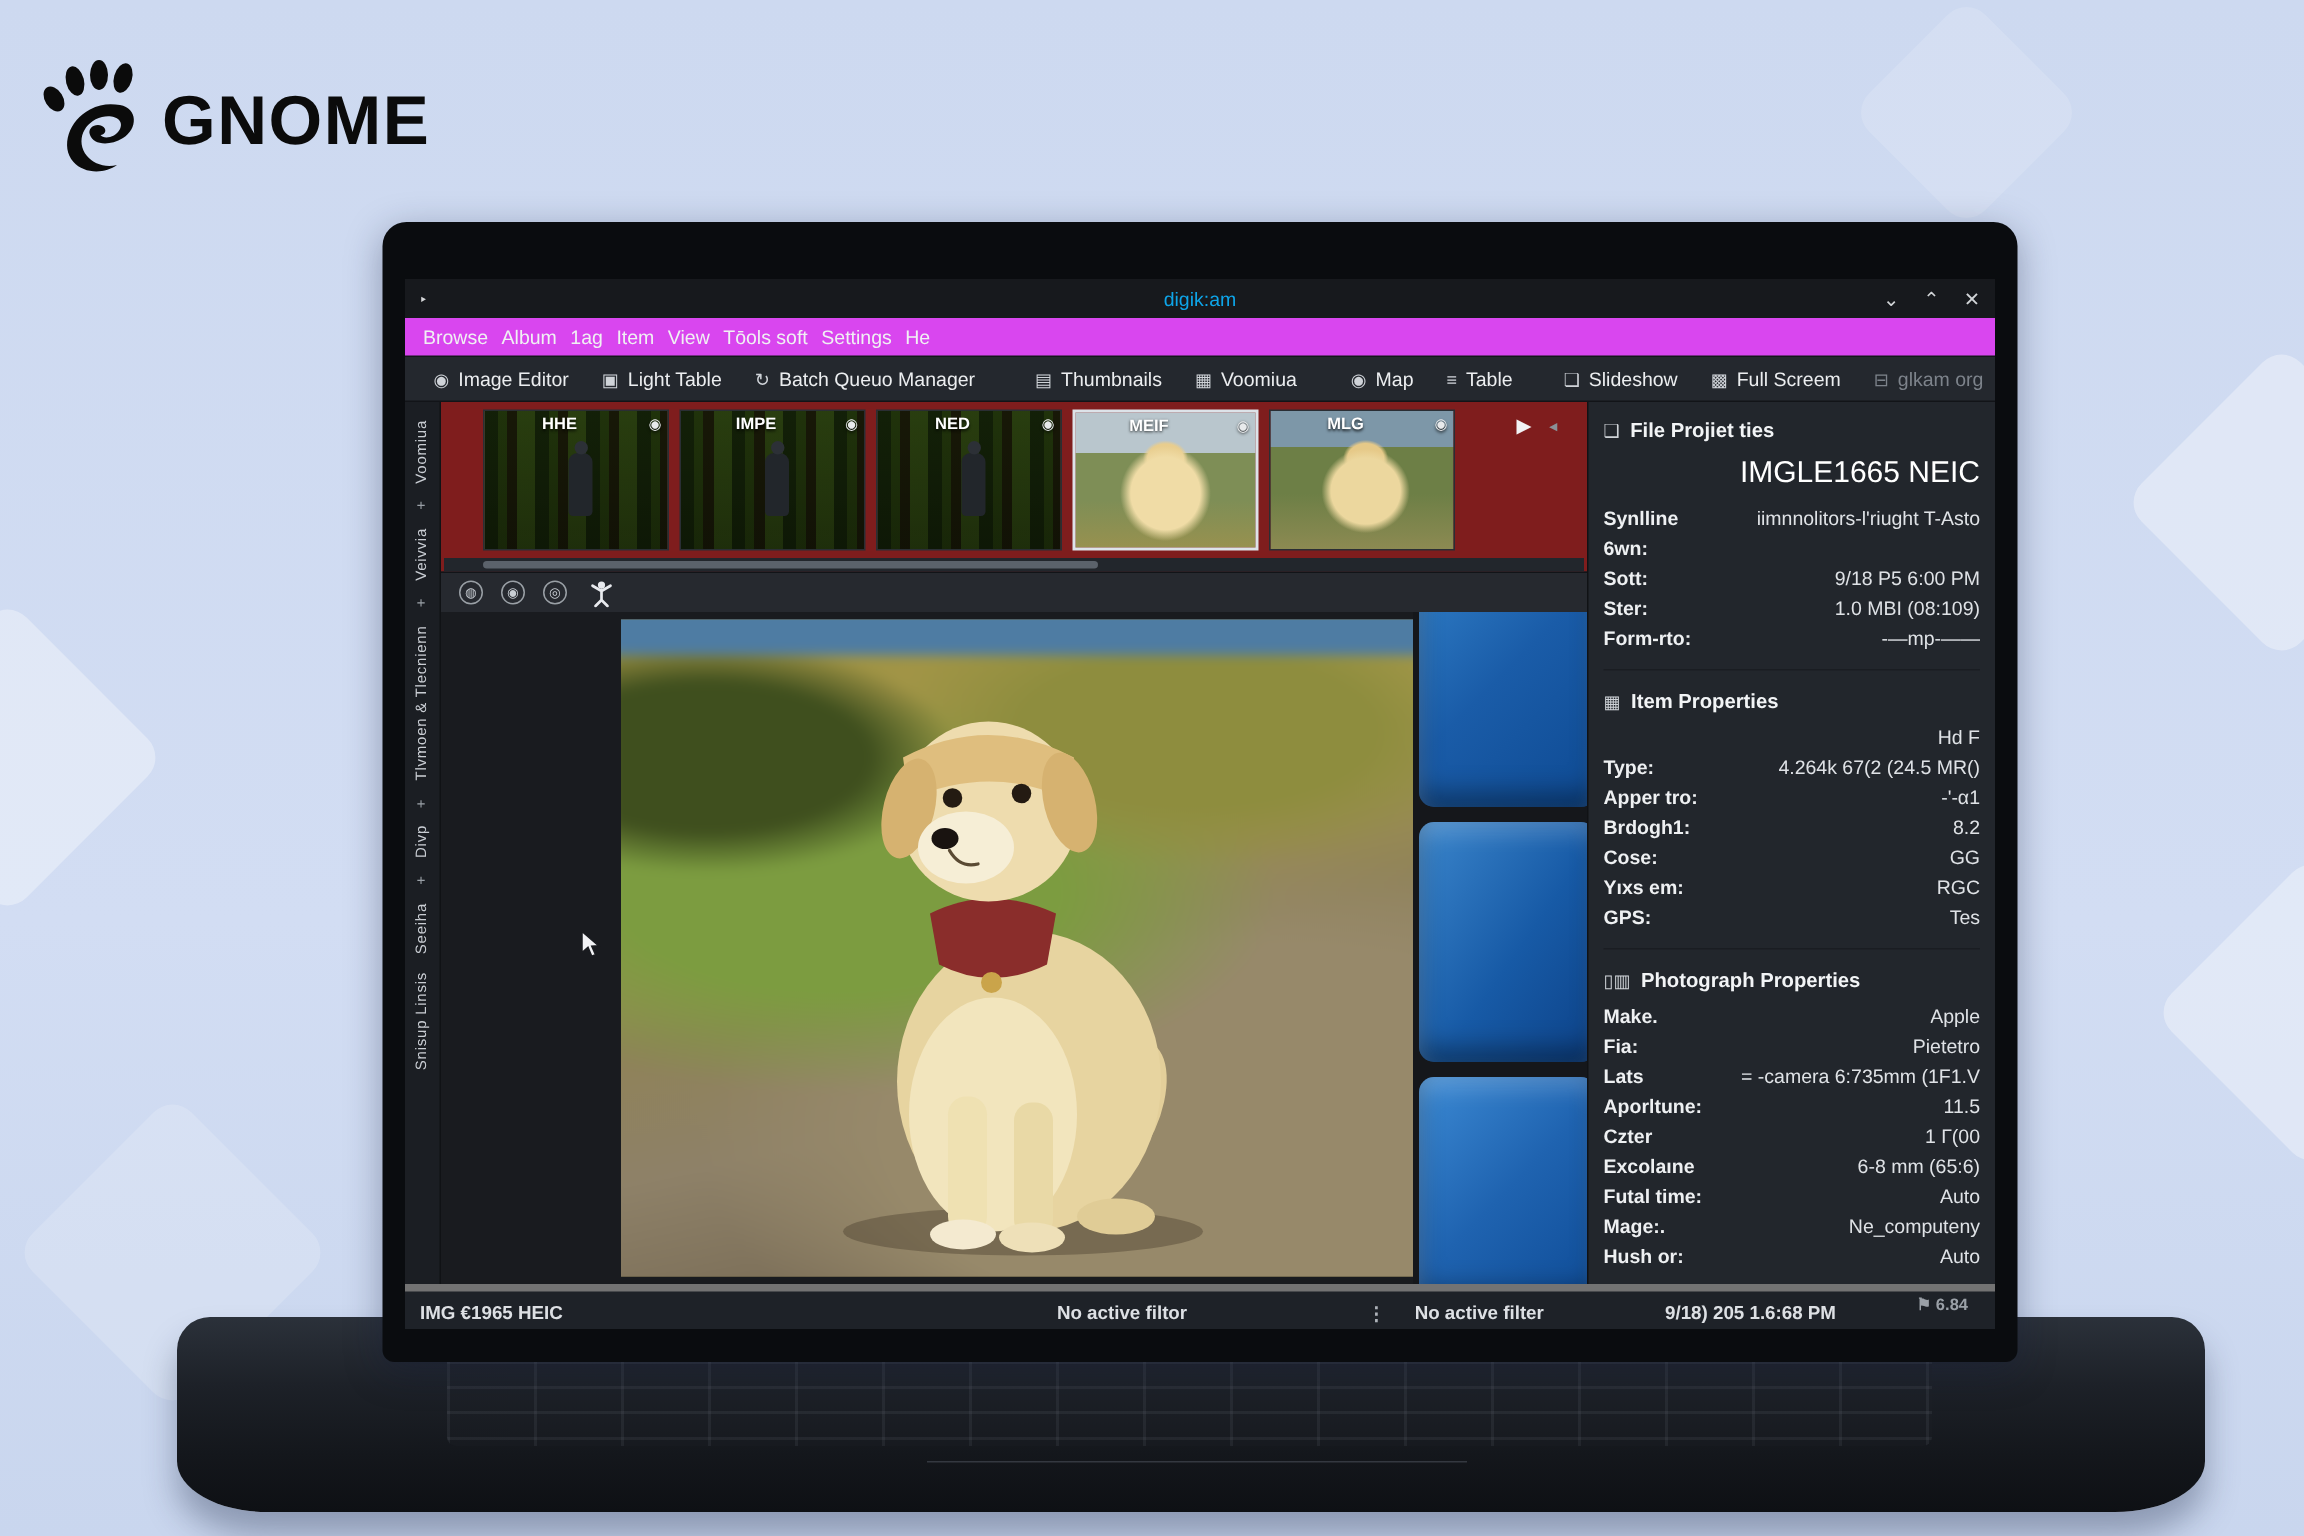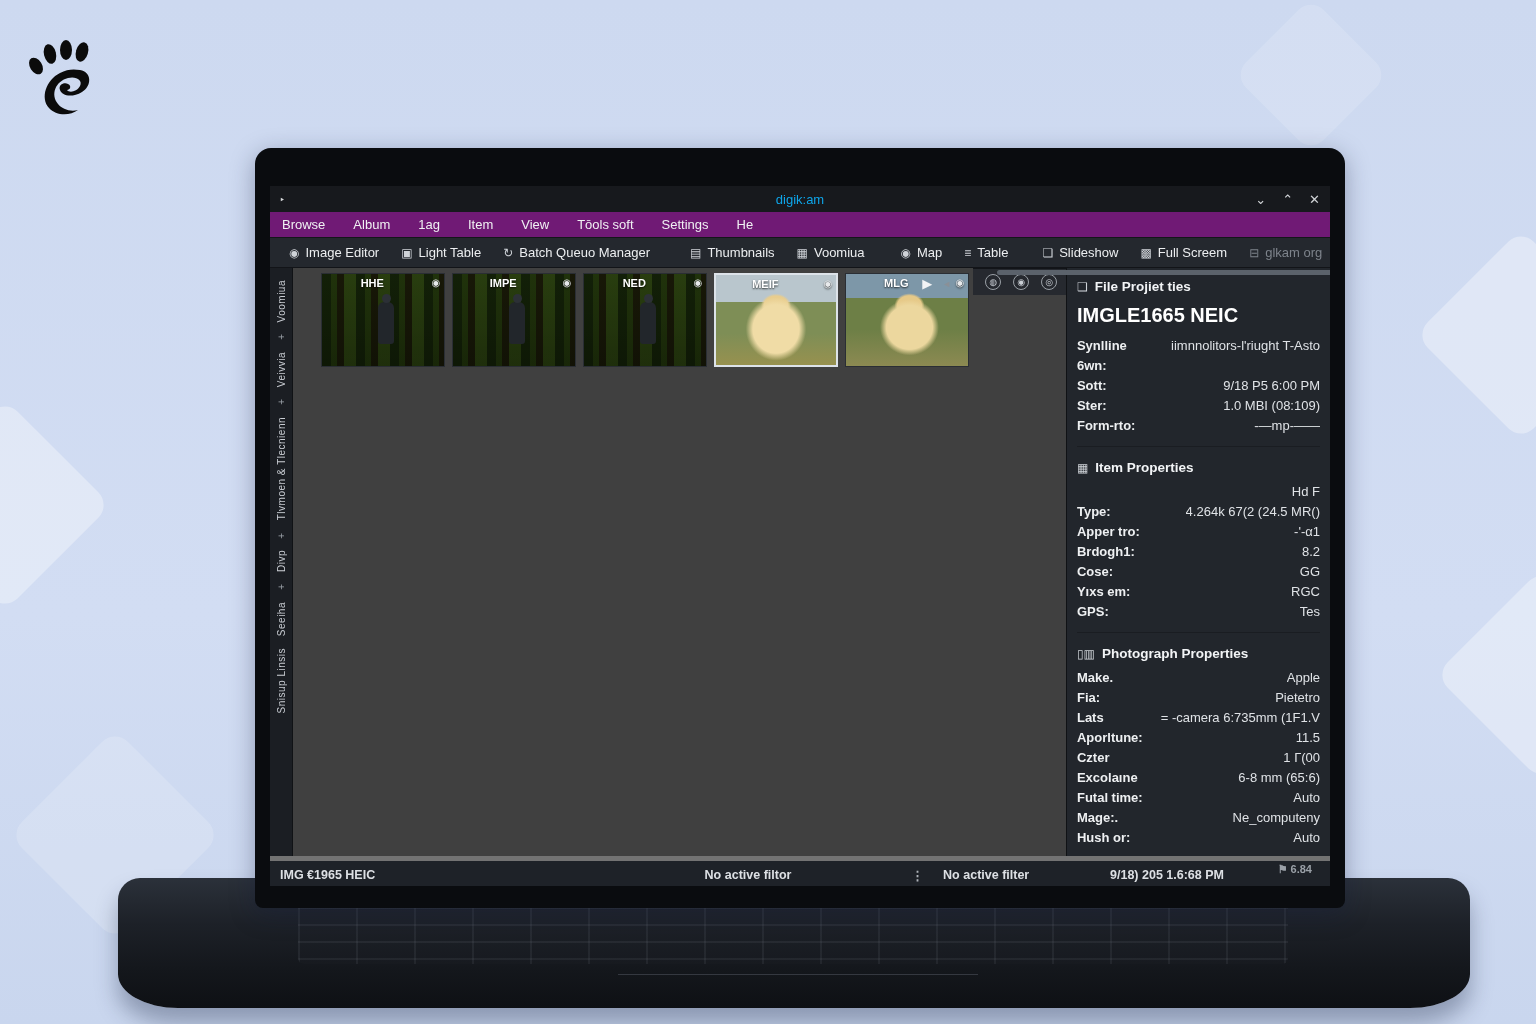--- a/index.html
+++ b/index.html
@@ -37,38 +37,38 @@
   
   .app { position:absolute; left:15px; top:38px; width:1060px; height:700px; background:#202329;
          font-size:13px; color:#e7e9ec; display:flex; flex-direction:column; overflow:hidden; }
   .titlebar { height:26px; background:#17191d; display:flex; align-items:center; position:relative;
               flex:0 0 auto; }
   .tb-arrow { position:absolute; left:10px; color:#d6d8da; font-size:12px; }
   .tb-title { position:absolute; left:0; right:0; text-align:center; color:#0ea5e9; font-size:13px; }
   .win-controls { position:absolute; right:10px; display:flex; gap:16px; color:#d2d5d8; font-size:13px; }
   .win-controls span { cursor:default; }
 
-  .menubar { height:26px; background:#701a75; display:flex; align-items:center; gap:28px;
+  .menubar { height:26px; background:#d946ef; display:flex; align-items:center; gap:9px;
              padding-left:12px; border-bottom:1px solid #14161a; flex:0 0 auto; }
   .menubar span { color:#f0f1f3; }
 
   .toolbar { height:30px; background:#24282e; display:flex; align-items:center; gap:4px;
              padding:0 10px; border-bottom:1px solid #121418; flex:0 0 auto; }
   .tool { display:flex; align-items:center; gap:6px; padding:2px 9px; color:#eceef0; white-space:nowrap; }
   .tool .ticon { font-size:12px; color:#cfd3d8; }
   .tool.muted { margin-left:auto; color:#7d838b; } .tool.muted .ticon{ color:#7d838b; }
 
   .content { flex:1 1 auto; display:flex; min-height:0; }
   .sidebar { width:24px; background:#1b1e23; border-right:1px solid #101215; display:flex;
              flex-direction:column; align-items:center; gap:12px; padding-top:12px; }
   .sidebar .vtab { writing-mode:vertical-rl; transform:rotate(180deg); font-size:10px;
                    color:#c9cdd3; letter-spacing:.5px; white-space:nowrap; }
   .sidebar .vsep { color:#9aa0a7; font-size:10px; writing-mode:vertical-rl; transform:rotate(180deg); }
 
-  .main { flex:1 1 auto; display:flex; flex-direction:row; min-width:0; background:#404040; }
+  .main { flex:1 1 auto; display:flex; flex-direction:column; min-width:0; background:#7f1d1d; }
   .thumbbar { height:104px; display:flex; align-items:center; gap:7px; padding-left:28px; position:relative; }
   .thumb { width:124px; height:94px; position:relative; border:1px solid #2a2e34; overflow:hidden;
            flex:0 0 auto; }
   .thumb .tlabel { position:absolute; top:3px; left:0; right:22px; text-align:center; font-size:11px;
                    font-weight:bold; color:#fff; text-shadow:0 1px 2px rgba(0,0,0,.8); z-index:2; }
   .thumb .tbadge { position:absolute; top:3px; right:4px; font-size:10px; color:#e8eaec; z-index:2;
                    text-shadow:0 1px 2px rgba(0,0,0,.8); }
   .thumb.forest { background:
       repeating-linear-gradient(90deg,#233018 0 9px,#3c4c22 9px 15px,#2c2416 15px 22px,#4c5c2e 22px 34px),
       linear-gradient(180deg,#44552a,#33401f); background-blend-mode:overlay; }
@@ -120,21 +120,21 @@
           box-shadow:inset 0 8px 14px rgba(255,255,255,.18), inset 0 -10px 16px rgba(0,0,0,.35); }
   .cube.c1 { top:-26px; height:156px; }
   .cube.c2 { top:140px; height:160px; background:linear-gradient(125deg,#3b86cc 0%, #175aa6 55%, #0d4288 100%); }
   .cube.c3 { top:310px; height:150px; background:linear-gradient(135deg,#3c8ad4 0%, #1f63b0 50%, #0f4c97 100%); }
 
   .rightpanel { width:272px; background:#22262c; border-left:1px solid #101215; padding:6px 10px 0 10px;
                 display:flex; flex-direction:column; overflow:hidden; }
   .sect-head { display:flex; align-items:center; gap:7px; font-weight:bold; font-size:13.5px;
                color:#f2f4f6; padding:5px 0 6px 0; }
   .sect-head .sicon { font-size:12px; color:#cfd3d8; font-weight:normal; }
-  .fname { text-align:left; font-size:20px; font-weight:bold; color:#fff; padding:4px 0 8px 0; }
+  .fname { text-align:right; font-size:20px; font-weight:normal; color:#fff; padding:4px 0 8px 0; }
   .prow { display:flex; justify-content:space-between; align-items:baseline; padding:2.5px 0; }
   .prow .pl { font-weight:bold; color:#eef0f2; white-space:nowrap; }
   .prow .pv { color:#dfe2e6; text-align:right; white-space:nowrap; overflow:hidden; margin-left:8px; }
   .sect-gap { height:12px; border-bottom:1px solid #1a1d22; margin-bottom:8px; }
 
   .statusbar { height:30px; background:#1e2228; border-top:5px solid #737373; position:relative;
                flex:0 0 auto; font-size:12.5px; color:#dde0e4;font-weight:bold; }
   .statusbar .sl { position:absolute; left:10px; top:7px; }
   .statusbar .sf1 { position:absolute; left:41%; top:7px; }
   .statusbar .sdots { position:absolute; left:60.5%; top:7px; color:#aeb3b9; }
@@ -156,20 +156,21 @@
     <svg width="74" height="78" viewBox="0 0 74 78">
       <ellipse cx="14" cy="28" rx="6" ry="9" fill="#0b0b0b" transform="rotate(-32 14 28)"></ellipse>
       <ellipse cx="28" cy="16" rx="6" ry="10" fill="#0b0b0b" transform="rotate(-14 28 16)"></ellipse>
       <ellipse cx="44" cy="12" rx="6" ry="10" fill="#0b0b0b" transform="rotate(0 44 12)"></ellipse>
       <ellipse cx="60" cy="14" rx="6" ry="10" fill="#0b0b0b" transform="rotate(16 60 14)"></ellipse>
       <path d="M58 32 C70 34 70 48 60 54 C50 60 40 58 38 52 C36 47 42 44 46 46 C50 48 48 52 45 52
                C47 55 55 54 58 48 C61 42 54 38 46 40 C34 43 28 56 36 66 C40 71 48 74 56 72
                C48 78 34 78 27 70 C18 60 24 42 38 35 C45 31 52 31 58 32 Z" fill="#0b0b0b"></path>
     </svg>
   </span>
+  <span class="word">GNOME</span>
 </div>
 
 <div class="laptop-base">
   <div class="kb"></div>
   <div class="trackpad"></div>
 </div>
 
 <div class="laptop-screen">
   <div class="app">
 

